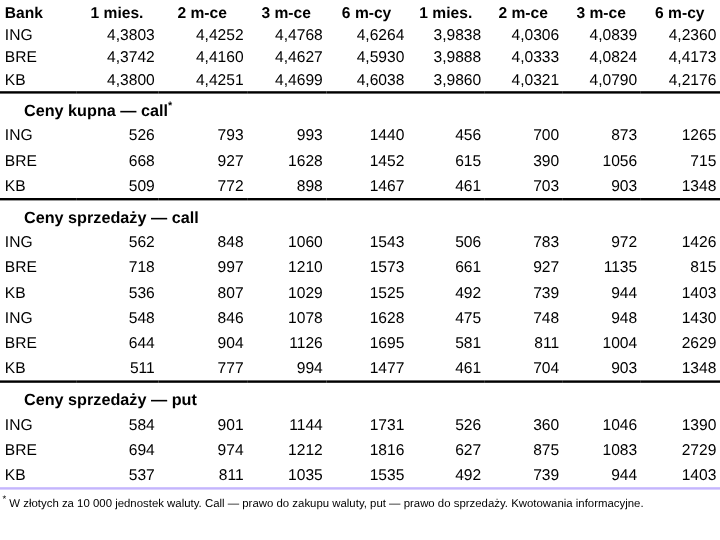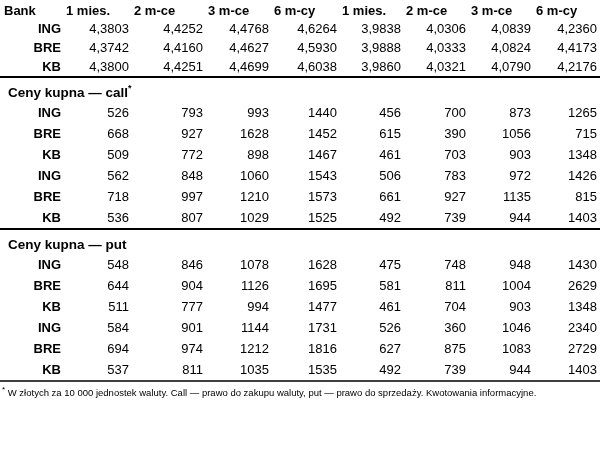--- a/index.html
+++ b/index.html
@@ -23,55 +23,55 @@
     table-layout: fixed;
   }
   th, td {
     padding: 0 3px 0 2px;
     font-size: 13px;
     white-space: nowrap;
     overflow: hidden;
   }
   thead th {
     font-weight: bold;
-    text-align: left;
+    text-align: center;
     height: 18px;
     vertical-align: middle;
   }
   thead th.bank-col {
     text-align: left;
     padding-left: 4px;
   }
   td.bank {
-    font-weight: bold;
-    text-align: right;
+    font-weight: normal;
+    text-align: left;
     padding-left: 4px;
     margin-top: 13px;
   }
   td.num {
     text-align: right;
     font-weight: normal;
   }
   tr.fx-row td { height: 19px; }
   tr.sec-row td { height: 21px; }
   tr.section-row td {
     border-top: 2px solid #000000;
     font-weight: bold;
     height: 22px;
     padding-top: 2px;
-    padding-left: 8px;
+    padding-left: 20px;
     font-size: 13.5px;
     vertical-align: middle;
   }
   tr.section-row sup {
     font-size: 9px;
     font-weight: bold;
   }
   #footnote {
-    border-top: 2px solid #404040;
+    border-top: 2px solid #c4b5fd;
     font-size: 9.5px;
     line-height: 12px;
     padding: 2px 2px 0 2px;
     white-space: nowrap;
     overflow: hidden;
   }
   #footnote sup { font-size: 8px; }
 </style>
 </head>
 <body>
@@ -165,20 +165,23 @@
           <td class="bank">KB</td>
           <td class="num">509</td>
           <td class="num">772</td>
           <td class="num">898</td>
           <td class="num">1467</td>
           <td class="num">461</td>
           <td class="num">703</td>
           <td class="num">903</td>
           <td class="num">1348</td>
         </tr>
+        <tr class="section-row">
+          <td colspan="9"><span>Ceny sprzedaży — call</span><sup></sup></td>
+        </tr>
         <tr class="sec-row">
           <td class="bank">ING</td>
           <td class="num">562</td>
           <td class="num">848</td>
           <td class="num">1060</td>
           <td class="num">1543</td>
           <td class="num">506</td>
           <td class="num">783</td>
           <td class="num">972</td>
           <td class="num">1426</td>
@@ -198,23 +201,20 @@
           <td class="bank">KB</td>
           <td class="num">536</td>
           <td class="num">807</td>
           <td class="num">1029</td>
           <td class="num">1525</td>
           <td class="num">492</td>
           <td class="num">739</td>
           <td class="num">944</td>
           <td class="num">1403</td>
         </tr>
-        <tr class="section-row">
-          <td colspan="9"><span>Ceny kupna — put</span><sup></sup></td>
-        </tr>
         <tr class="sec-row">
           <td class="bank">ING</td>
           <td class="num">548</td>
           <td class="num">846</td>
           <td class="num">1078</td>
           <td class="num">1628</td>
           <td class="num">475</td>
           <td class="num">748</td>
           <td class="num">948</td>
           <td class="num">1430</td>
@@ -234,30 +234,33 @@
           <td class="bank">KB</td>
           <td class="num">511</td>
           <td class="num">777</td>
           <td class="num">994</td>
           <td class="num">1477</td>
           <td class="num">461</td>
           <td class="num">704</td>
           <td class="num">903</td>
           <td class="num">1348</td>
         </tr>
+        <tr class="section-row">
+          <td colspan="9"><span>Ceny sprzedaży — put</span><sup></sup></td>
+        </tr>
         <tr class="sec-row">
           <td class="bank">ING</td>
           <td class="num">584</td>
           <td class="num">901</td>
           <td class="num">1144</td>
           <td class="num">1731</td>
           <td class="num">526</td>
           <td class="num">360</td>
           <td class="num">1046</td>
-          <td class="num">2340</td>
+          <td class="num">1390</td>
         </tr>
         <tr class="sec-row">
           <td class="bank">BRE</td>
           <td class="num">694</td>
           <td class="num">974</td>
           <td class="num">1212</td>
           <td class="num">1816</td>
           <td class="num">627</td>
           <td class="num">875</td>
           <td class="num">1083</td>

